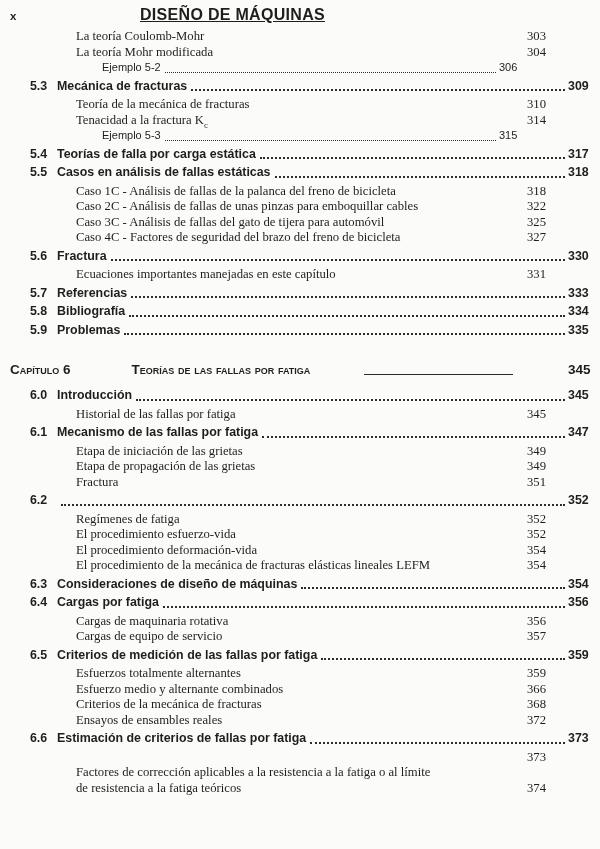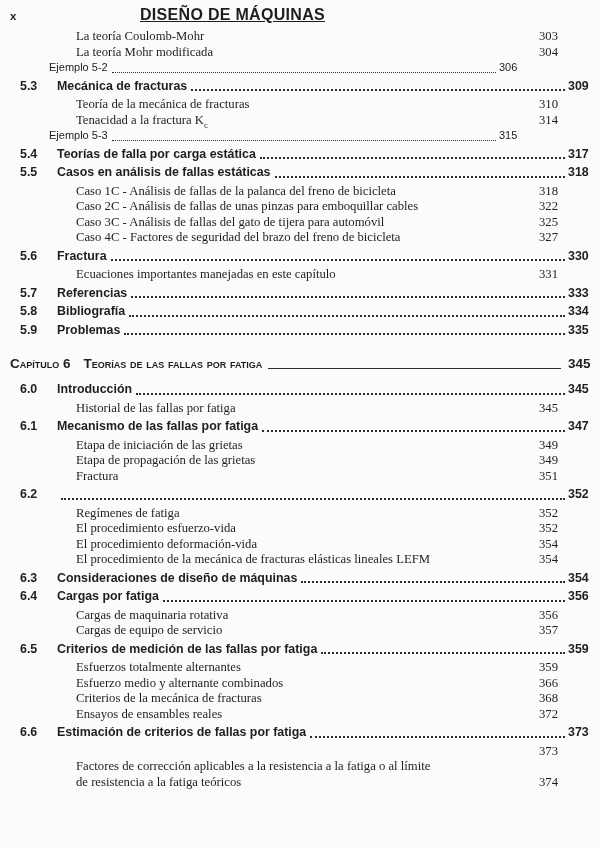--- a/index.html
+++ b/index.html
@@ -37,54 +37,55 @@
     line-height: 15.5px;
     white-space: nowrap;
   }
   .row .title { flex: none; }
   .page-num { flex: none; text-align: left; min-width: 26px; }
 
   
   .row.sub {
     font-size: 12.7px;
     padding-left: 76px;
-    padding-right: 35px;
+    padding-right: 47px;
   }
   .row.sub .page-num { margin-left: auto; }
 
   
   .row.example {
     font-family: "Liberation Sans", sans-serif;
     font-size: 11px;
-    padding-left: 49px;
+    padding-left: 102px;
     padding-right: 75px;
   }
 
   
   .row.section {
     font-family: "Liberation Sans", sans-serif;
     font-weight: bold;
     font-size: 12.4px;
     padding-left: 20px;
     padding-right: 6px;
     margin: 3px 0;
   }
-  .row.section .secnum { width: 37px; flex: none; }
+  .row.section .secnum { width: 37px; flex: none; text-align: center; }
 
   
   .row.chapter {
     font-family: "Liberation Sans", sans-serif;
     font-weight: bold;
     font-variant: small-caps;
     font-size: 13.5px;
     padding-left: 10px;
     padding-right: 6px;
-    margin-top: 17px;
+    margin-top: 23px;
     margin-bottom: 10px;
     line-height: 17px;
+    gap: 48px;
   }
   .row.chapter .chap-label { margin-right: 13px; flex: none; }
   .row.chapter .page-num { font-variant: normal; }
 
   
   .dots {
     flex: 1 1 10px;
     min-width: 8px;
     align-self: flex-end;
     border-bottom: 2px dotted #2b2b2b;

